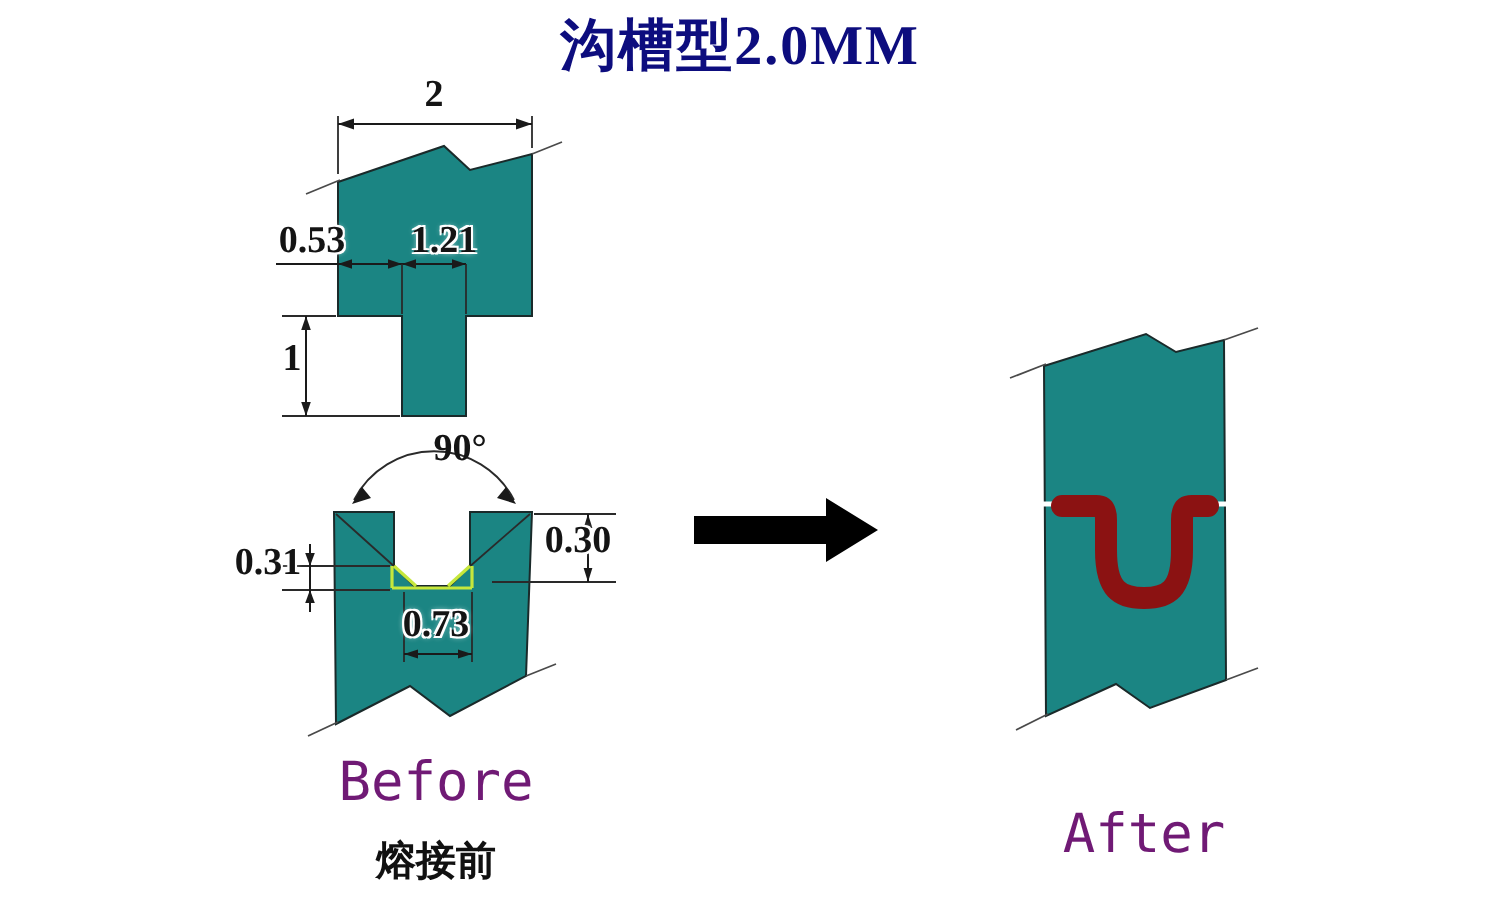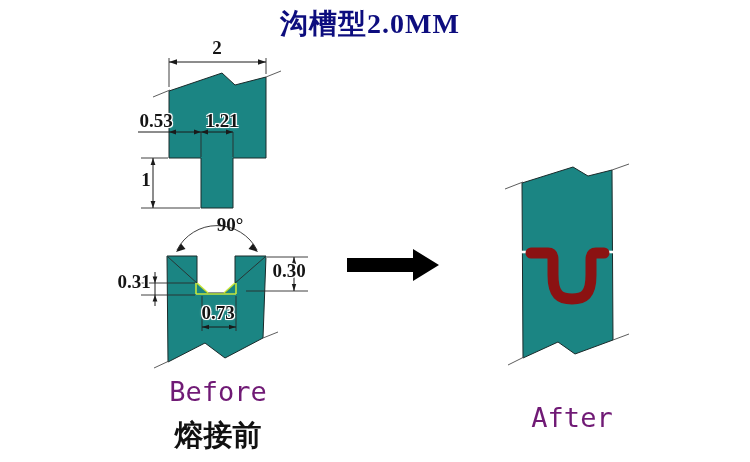--- a/index.html
+++ b/index.html
@@ -6,21 +6,21 @@
   .canvas{position:relative;width:750px;height:462px;background:var(--bg,#ffffff);
           font-family:"Liberation Sans",sans-serif;overflow:hidden;}
   svg{position:absolute;left:0;top:0;}
   .lbl{position:absolute;transform:translateX(-50%);white-space:nowrap;line-height:1;}
   .title{font-family:"Liberation Serif","DejaVu Serif",serif;font-weight:bold;
          font-size:28px;color:var(--navy,#0d0d7e);letter-spacing:1px;}
   .dim{font-family:"Liberation Serif","DejaVu Serif",serif;font-weight:bold;
        font-size:19px;color:#141414;}
   .halo{text-shadow:-1px -1px 0 #fff,1px -1px 0 #fff,-1px 1px 0 #fff,1px 1px 0 #fff,0 0 3px #fff;}
   .en{font-family:"DejaVu Sans Mono","Liberation Mono",monospace;font-size:27px;color:#701a75;}
-  .zh{font-size:29px;font-weight:600;color:#111;}
+  .zh{font-size:20px;font-weight:600;color:#111;}
   .teal-fill{fill:var(--teal,#1b8583);stroke:#1a2a2a;stroke-width:1;}
   .hair{stroke:#4a4a4a;stroke-width:0.9;}
   .dline{stroke:#1a1a1a;stroke-width:1;fill:none;}
   .thin{stroke:#2a2a2a;stroke-width:0.9;fill:none;}
   .ah{fill:#1a1a1a;}
   .lime{stroke:var(--lime,#c6e73c);stroke-width:1.6;fill:none;}
   .weld{stroke:var(--red,#8b1212);stroke-width:11;fill:none;
         stroke-linecap:round;stroke-linejoin:round;}
   .seam{stroke:#ffffff;stroke-width:2.6;}
 </style>

